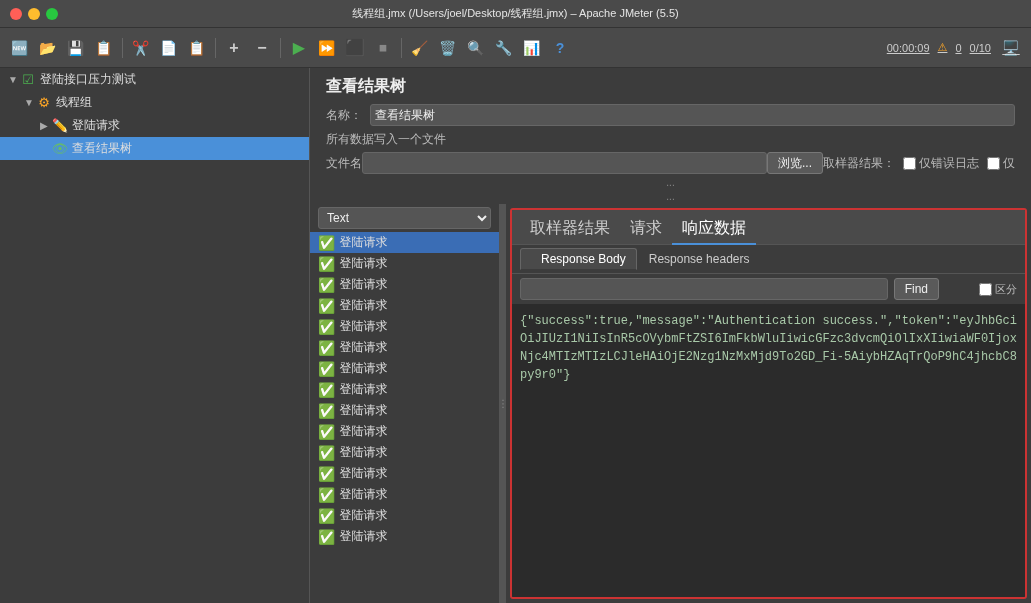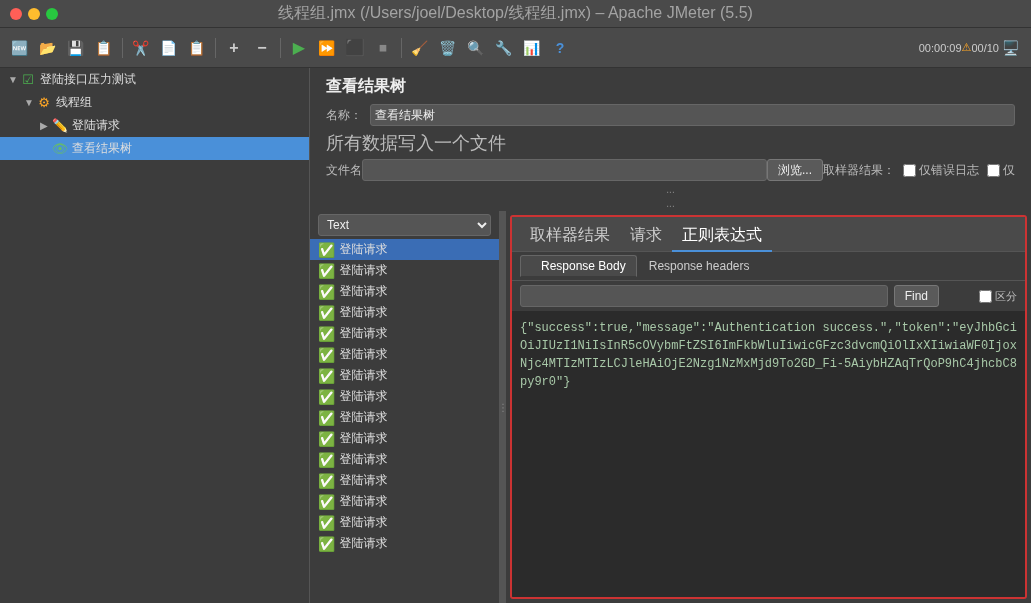--- a/index.html
+++ b/index.html
@@ -18,22 +18,22 @@
     .title-bar {
       height: 28px;
       background: #4a4a4a;
       display: flex;
       align-items: center;
       justify-content: center;
       position: relative;
       border-bottom: 1px solid #333;
     }
     .title-bar-title {
-      font-size: 16px;
-      color: #a3a3a3;
+      font-size: 11px;
+      color: #e5e5e5;
     }
     .traffic-lights {
       position: absolute;
       left: 10px;
       display: flex;
       gap: 6px;
       align-items: center;
     }
     .light {
       width: 12px;
@@ -68,22 +68,24 @@
     .toolbar-sep {
       width: 1px;
       height: 20px;
       background: #666;
       margin: 0 2px;
     }
     .toolbar-right {
       margin-left: auto;
       display: flex;
       align-items: center;
+      gap: 8px;
       font-size: 11px;
       color: #ccc;
+      text-decoration: underline;
     }
 
     
     .main {
       display: flex;
       height: calc(603px - 68px);
     }
 
     
     .sidebar {
@@ -165,21 +167,21 @@
       color: #eee;
       padding: 0 4px;
       font-size: 12px;
     }
 
     .file-row {
       display: flex;
       align-items: center;
       padding: 2px 16px;
       gap: 4px;
-      font-size: 18px;
+      font-size: 12px;
       color: #bbb;
     }
 
     .file-controls {
       display: flex;
       align-items: center;
       padding: 2px 16px;
     }
     .file-input {
       flex: 1;
@@ -611,21 +613,21 @@
       <div class="result-panel">
 
         <div class="tabs-row">
           <div class="tab">
             <span>取样器结果</span>
           </div>
           <div class="tab">
             <span>请求</span>
           </div>
           <div class="tab active">
-            <span>正则表达式</span>
+            <span>响应数据</span>
           </div>
         </div>
 
         <div class="sub-tabs-row">
           <div class="sub-tab active">
             <span>Response Body</span>
           </div>
           <div class="sub-tab">
             <span>Response headers</span>
           </div>

